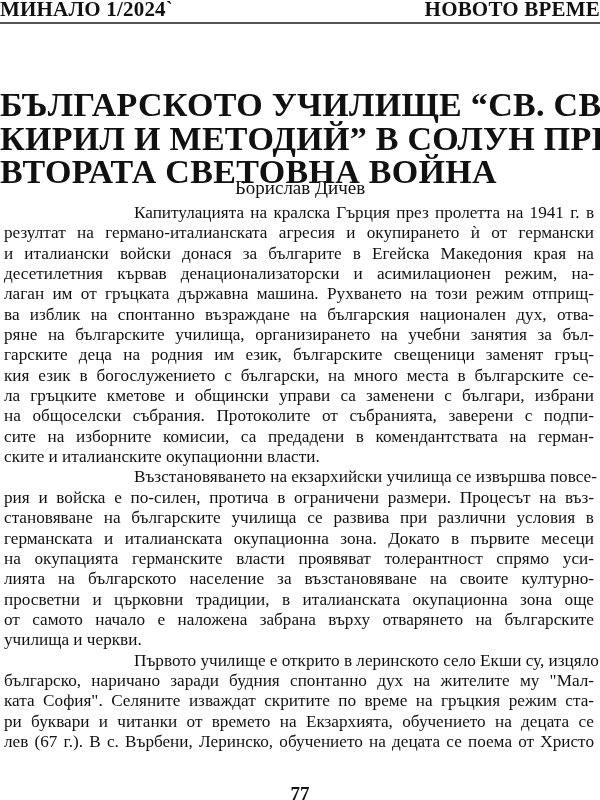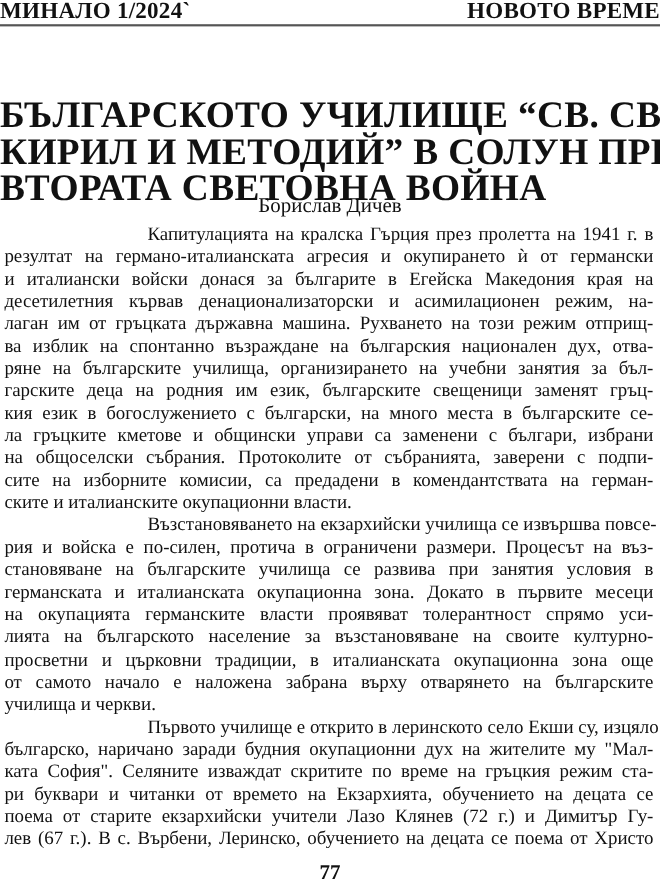--- a/index.html
+++ b/index.html
@@ -70,29 +70,28 @@
   <span class="line">ва изблик на спонтанно възраждане на българския национален дух, отва-</span>
   <span class="line">ряне на българските училища, организирането на учебни занятия за бъл-</span>
   <span class="line">гарските деца на родния им език, българските свещеници заменят гръц-</span>
   <span class="line">кия език в богослужението с български, на много места в българските се-</span>
   <span class="line">ла гръцките кметове и общински управи са заменени с българи, избрани</span>
   <span class="line">на общоселски събрания. Протоколите от събранията, заверени с подпи-</span>
   <span class="line">сите на изборните комисии, са предадени в комендантствата на герман-</span>
   <span class="line last">ските и италианските окупационни власти.</span>
   <span class="line indent">Възстановяването на екзархийски училища се извършва повсе-</span>
   <span class="line">рия и войска е по-силен, протича в ограничени размери. Процесът на въз-</span>
-  <span class="line">становяване на българските училища се развива при занятия условия в</span>
+  <span class="line">становяване на българските училища се развива при различни условия в</span>
   <span class="line">германската и италианската окупационна зона. Докато в първите месеци</span>
   <span class="line">на окупацията германските власти проявяват толерантност спрямо уси-</span>
   <span class="line">лията на българското население за възстановяване на своите културно-</span>
   <span class="line">просветни и църковни традиции, в италианската окупационна зона още</span>
   <span class="line">от самото начало е наложена забрана върху отварянето на българските</span>
   <span class="line last">училища и черкви.</span>
   <span class="line indent">Първото училище е открито в леринското село Екши су, изцяло</span>
-  <span class="line">българско, наричано заради будния окупационни дух на жителите му "Мал-</span>
+  <span class="line">българско, наричано заради будния спонтанно дух на жителите му "Мал-</span>
   <span class="line">ката София". Селяните изваждат скритите по време на гръцкия режим ста-</span>
   <span class="line">ри буквари и читанки от времето на Екзархията, обучението на децата се</span>
-  <span class="line">поема от старите екзархийски учители Лазо Клянев (72 г.) и Димитър Гу-</span>
   <span class="line">лев (67 г.). В с. Върбени, Леринско, обучението на децата се поема от Христо</span>
 
 </div>
 
 <div class="page-number">77</div>
 
 </body></html>

